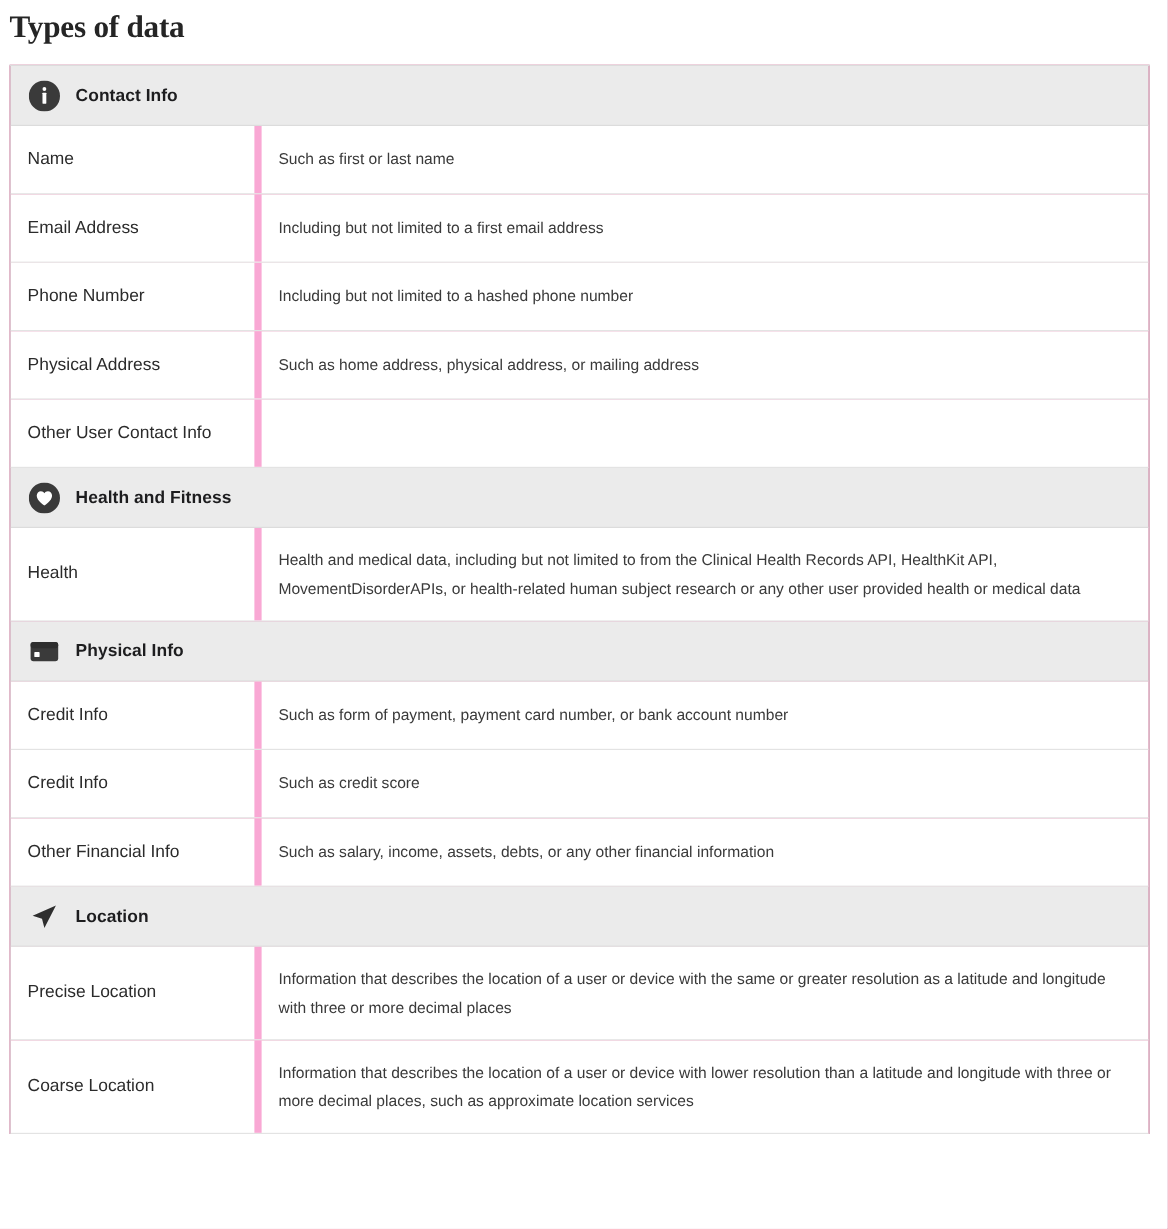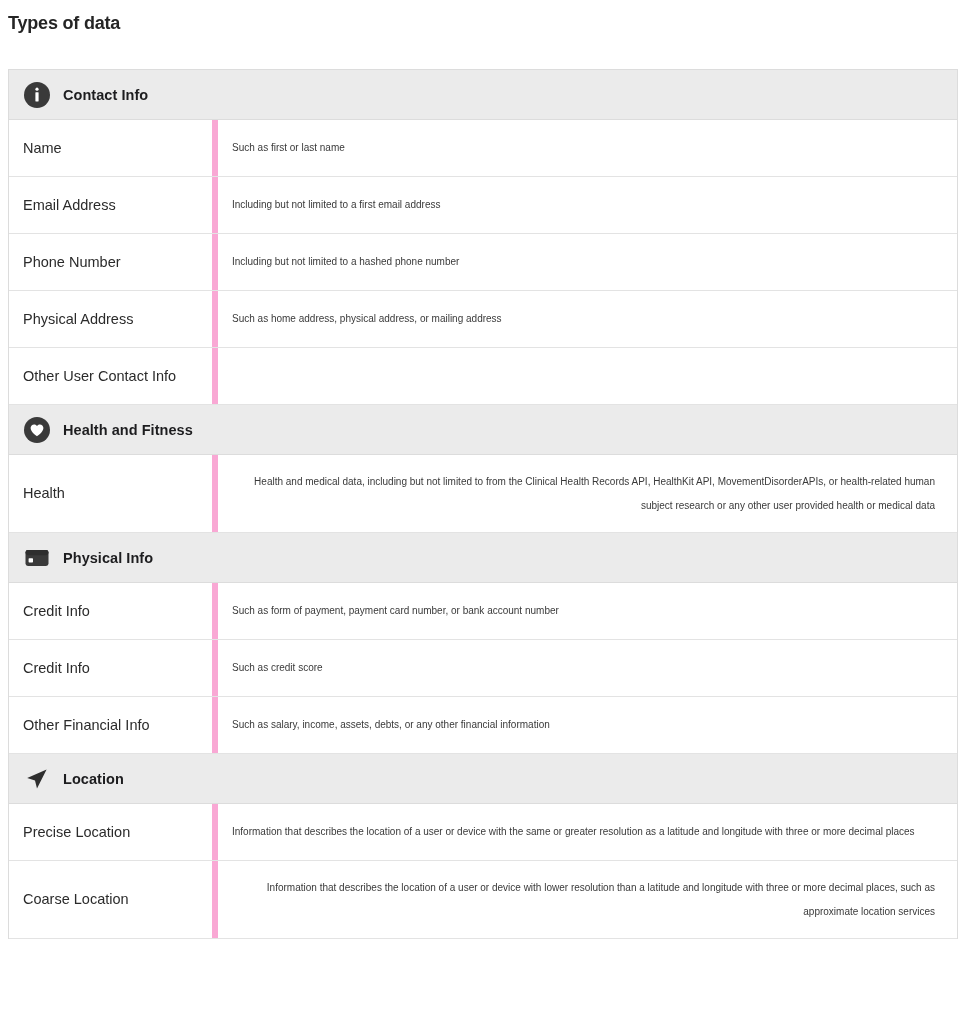--- a/index.html
+++ b/index.html
@@ -11,36 +11,36 @@
     height: 1024px;
     overflow: hidden;
   }
   body {
     font-family: "Liberation Sans", "DejaVu Sans", sans-serif;
     color: #1d1d1f;
     -webkit-font-smoothing: antialiased;
   }
 
   #page-title {
-    font-size: 18px;
+    font-size: 26px;
     font-weight: bold;
     letter-spacing: -0.2px;
     color: #252525;
     margin: 6px 0 0 8px;
     line-height: 34px;
+    font-family: Liberation Serif, serif;
   }
 
   #data-table {
-    margin-top: 29px;
+    margin-top: 14px;
     margin-left: 8px;
     width: 950px;
     border: 1px solid #dcdcdc;
     border-bottom: none;
     background: #be185d;
-    text-align: right;
   }
 
   
   .section-header {
     display: flex;
     align-items: center;
     background: #ebebeb;
     height: 50px;
     padding-left: 14px;
     border-bottom: 1px solid #dcdcdc;
@@ -80,21 +80,21 @@
     border-right: 6px solid #f9a8d4;
     font-size: 14.5px;
     color: #2b2b2b;
     line-height: 23px;
   }
   .cell-desc {
     flex: 1 1 auto;
     padding: 15px 22px 15px 14px;
     display: flex;
     align-items: center;
-    font-size: 10px;
+    font-size: 13px;
     color: #3a3a3a;
     line-height: 23.5px;
   }
   .cell-desc span { display: block; }
 </style>
 </head>
 <body>
 
 <h1 id="page-title">Types of data</h1>
 

